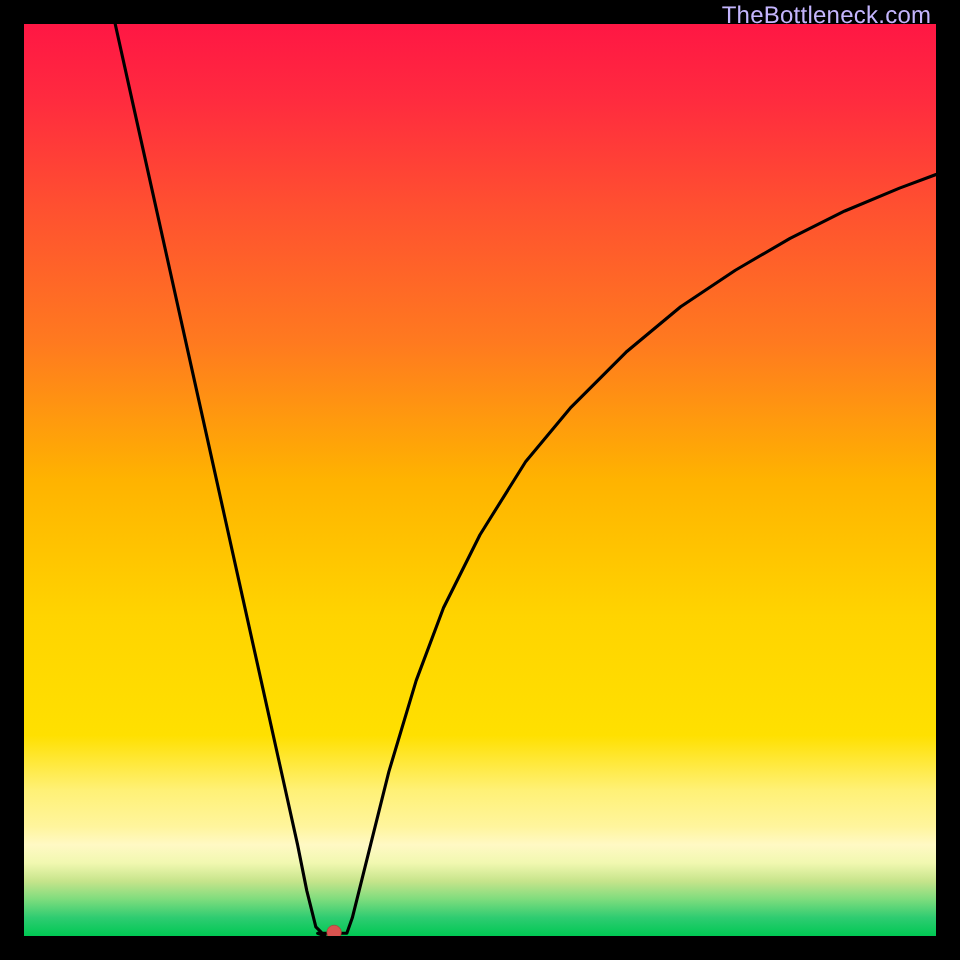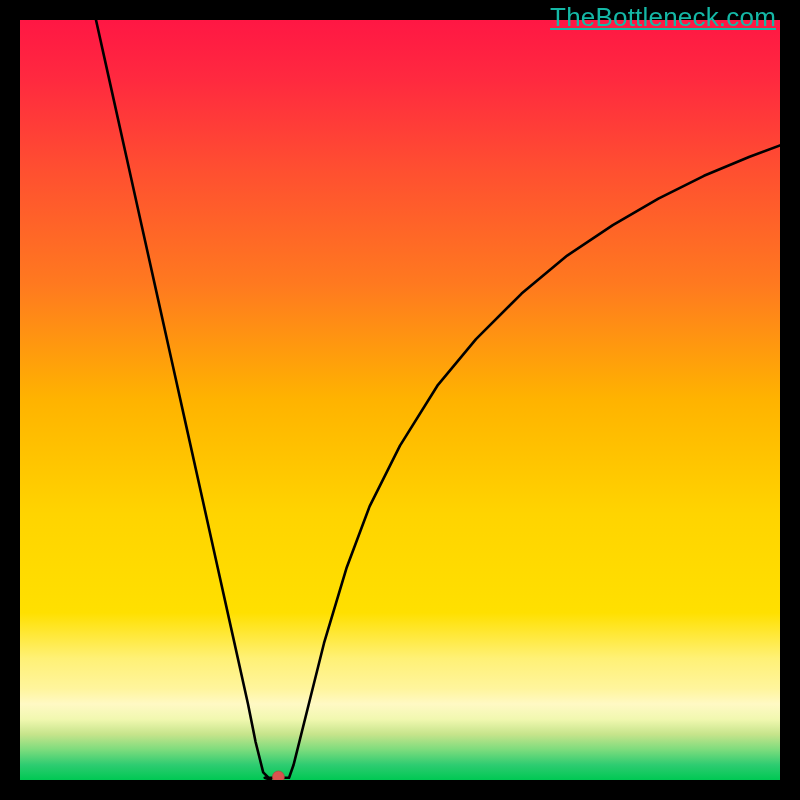--- a/index.html
+++ b/index.html
@@ -23,26 +23,25 @@
     position: absolute;
     left: 0;
     top: 0;
     width: 760px;
     height: 760px;
   }
   .watermark {
     position: absolute;
     top: 2px;
     right: 24px;
-    font-size: 26px;
+    font-size: 20px;
     letter-spacing: 0.2px;
-    color: #14b8a6;
+    color: #c4b5fd;
     font-weight: 500;
     user-select: none;
-    text-decoration: underline;
   }
   svg {
     display: block;
   }
 </style>
 </head>
 <body>
 
 <div class="frame">
   <svg class="plot-area" viewBox="0 0 760 760" width="760" height="760" preserveAspectRatio="none">

